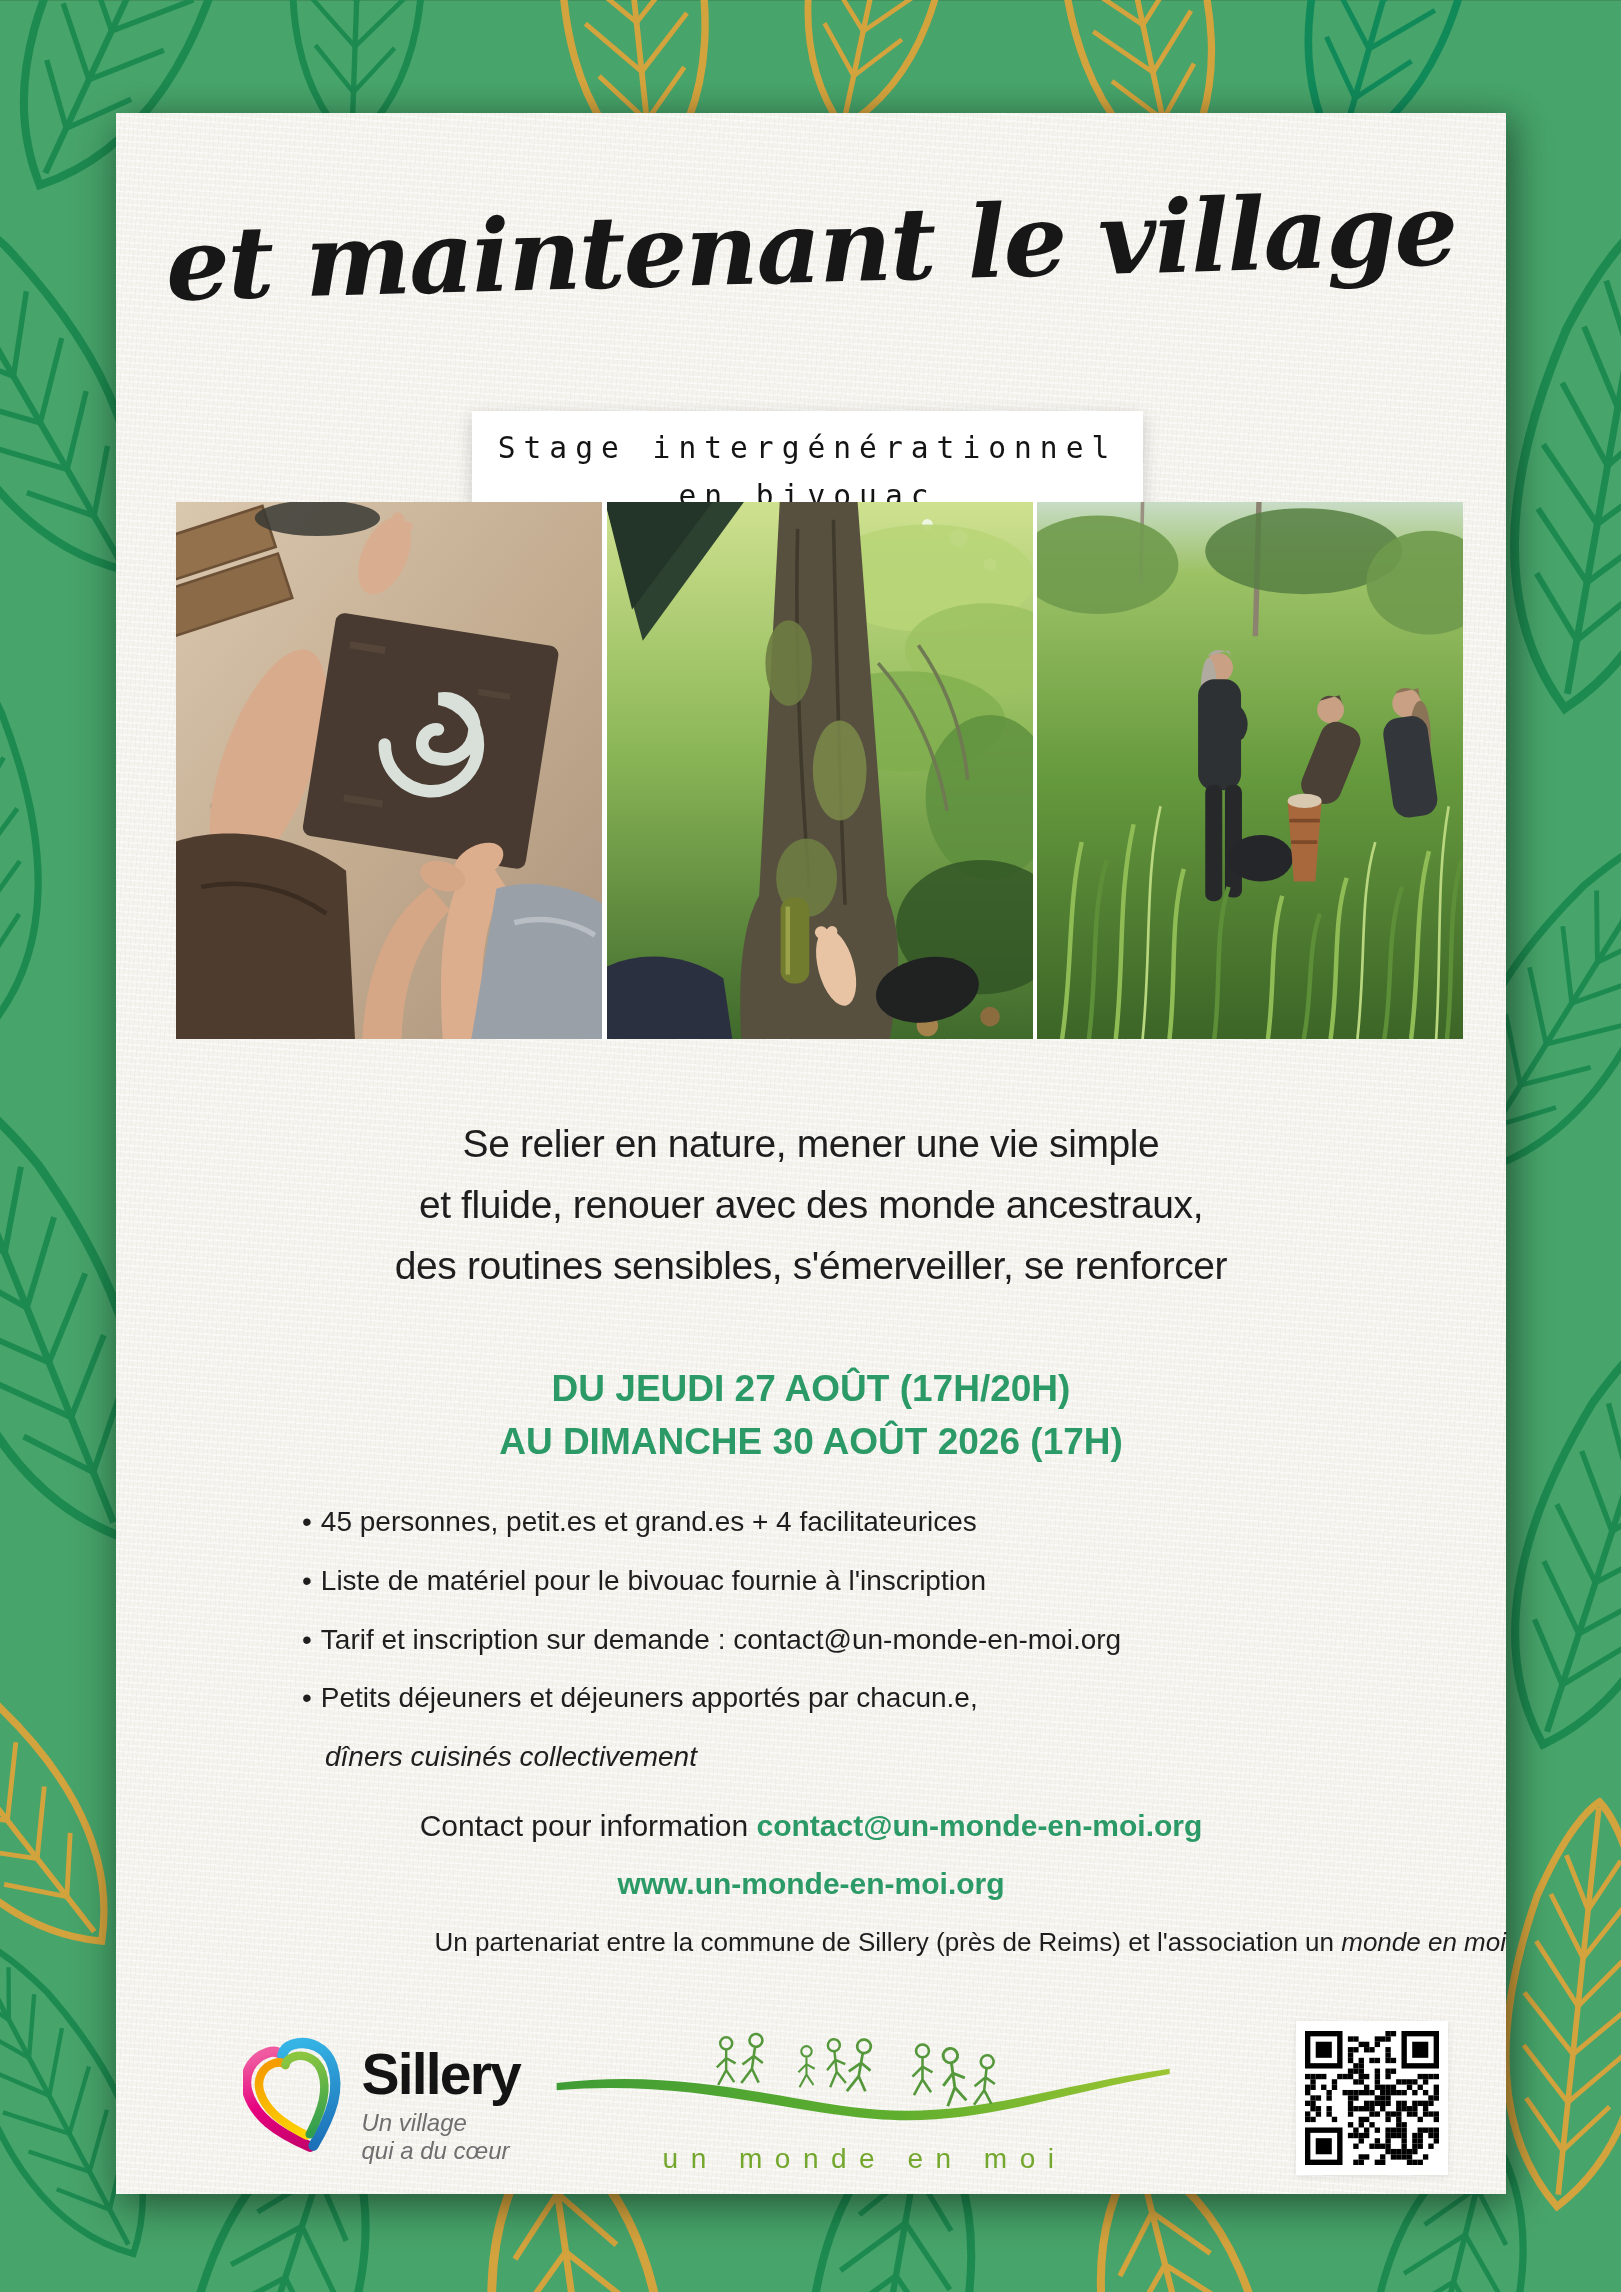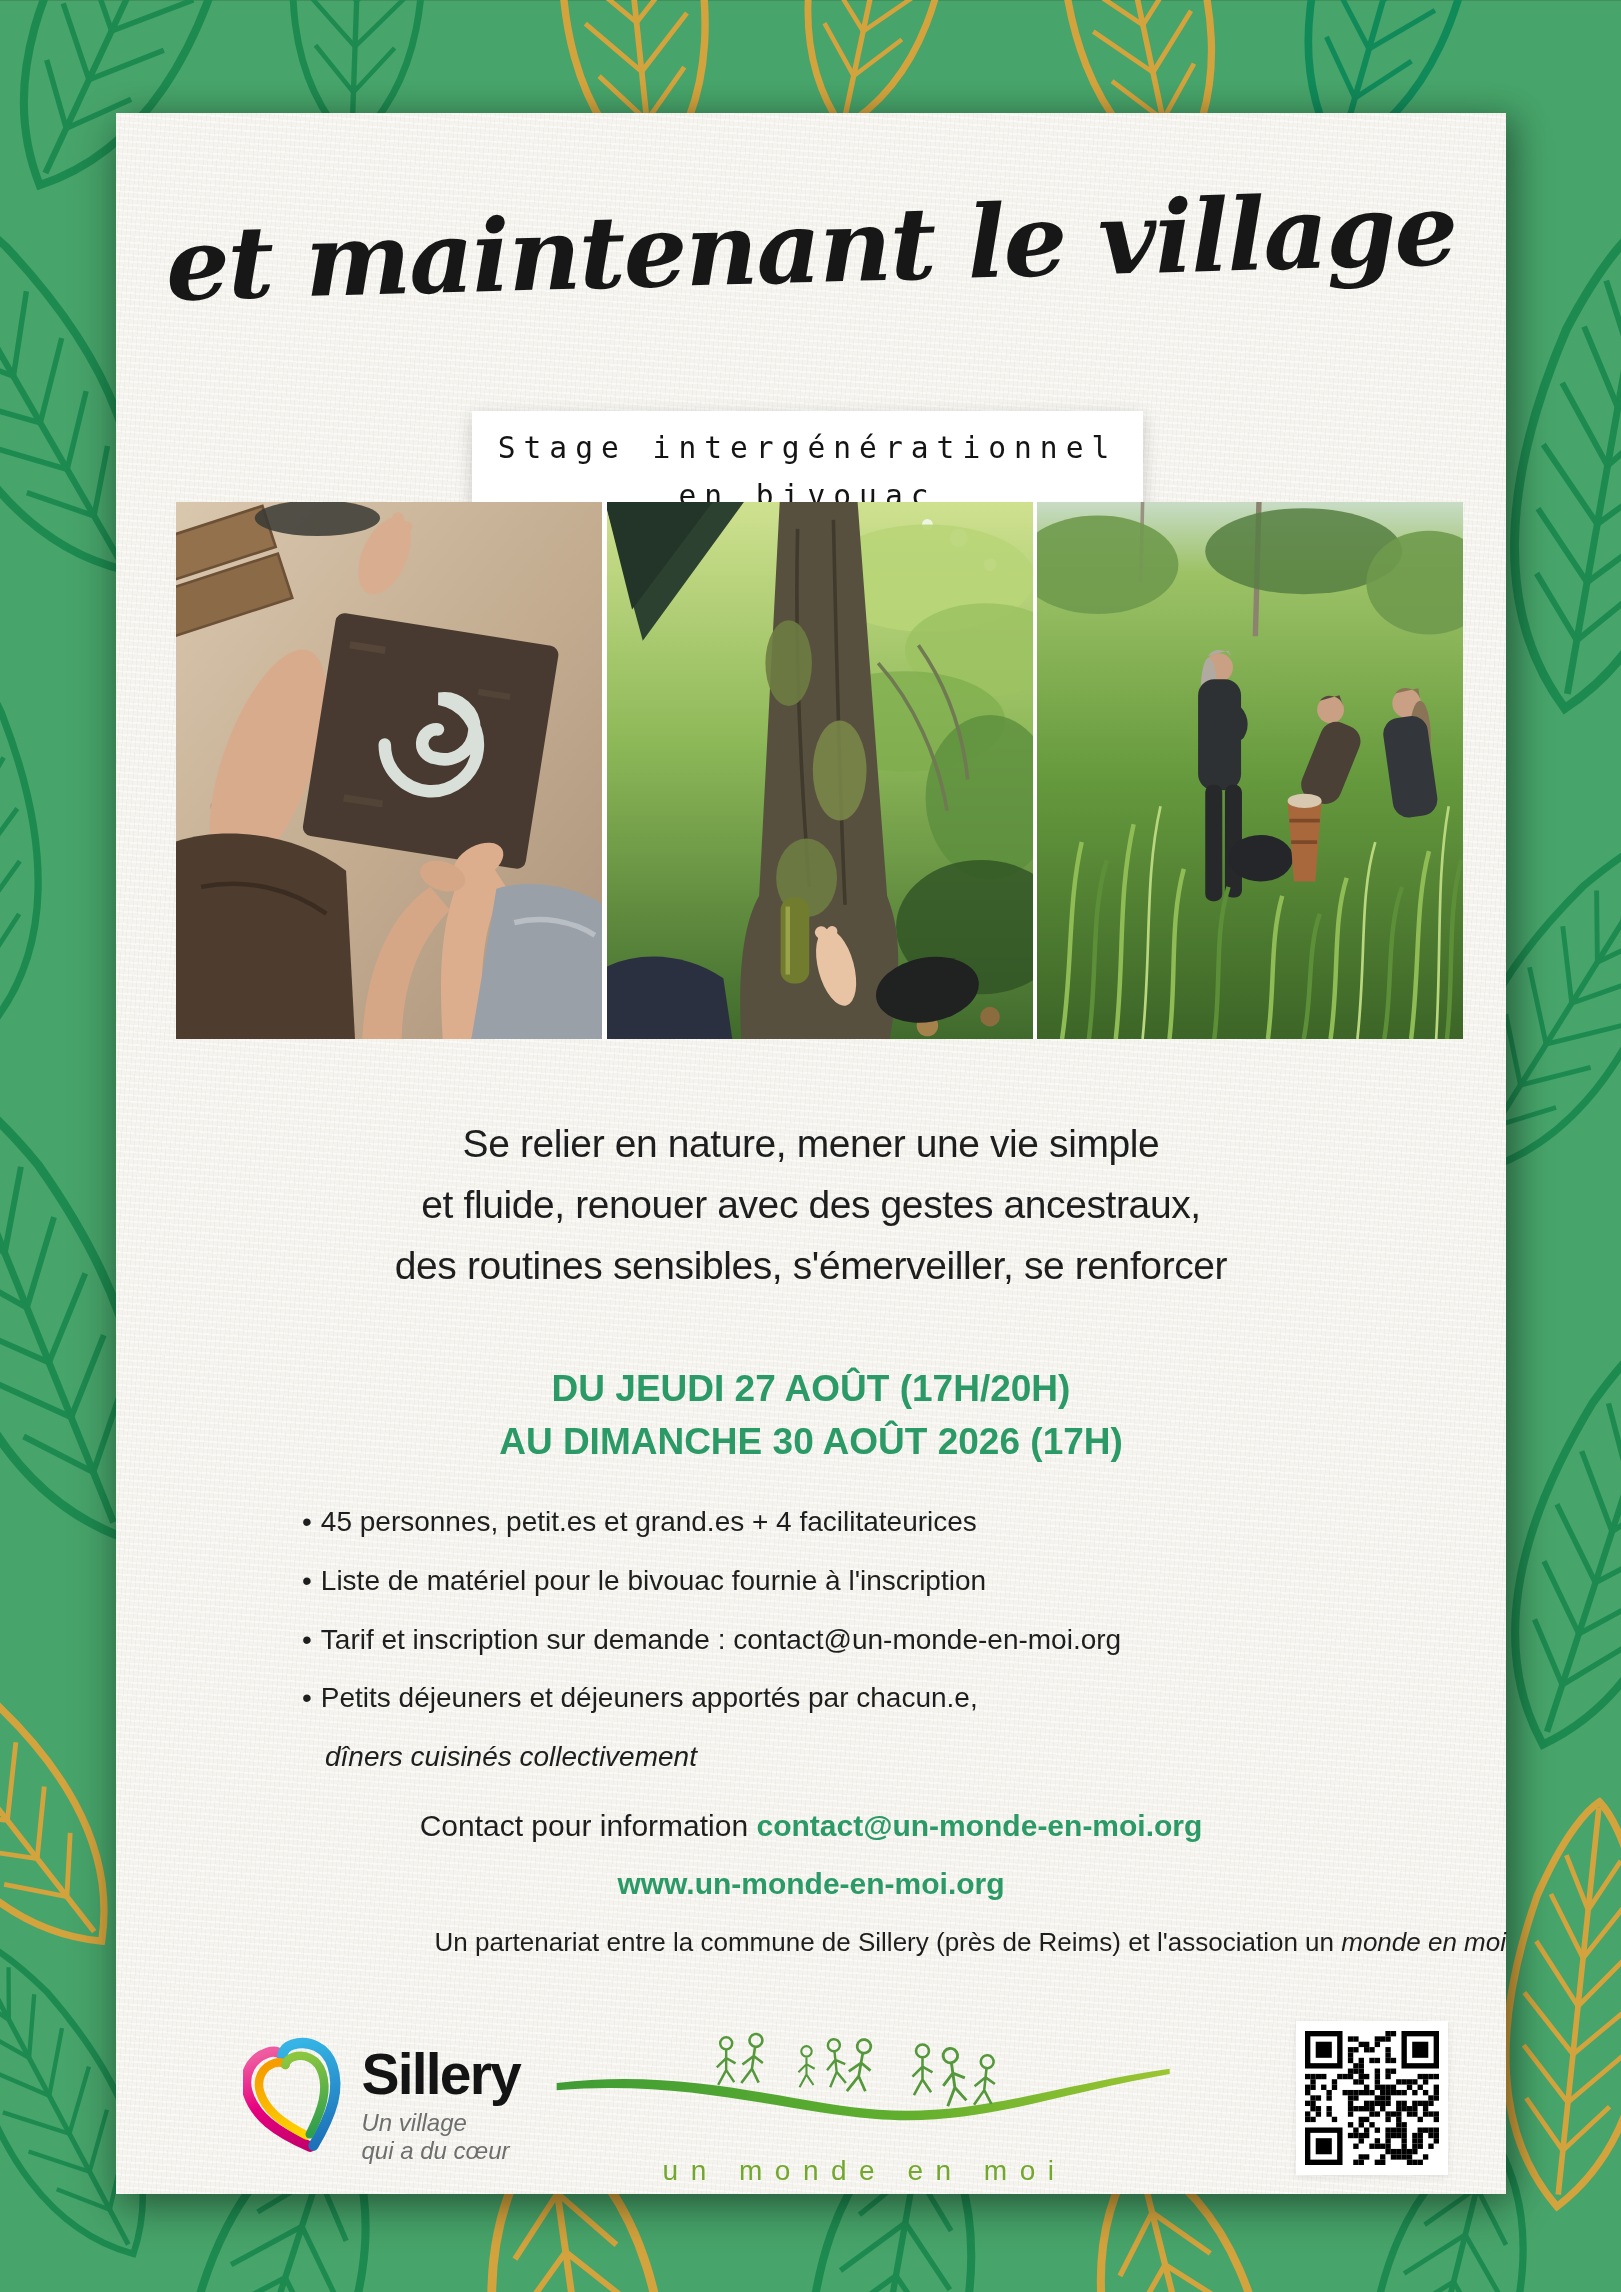--- a/index.html
+++ b/index.html
@@ -32,21 +32,21 @@
   .contact .email{color:#2b9a66;font-weight:bold;}
   .website{position:absolute;left:0;top:1754px;width:100%;margin:0;text-align:center;font-size:30px;font-weight:bold;color:#2b9a66;}
   .partnership{position:absolute;left:0;top:1814px;width:100%;margin:0;text-align:right;font-size:26px;color:#1e1e1e;}
   .partnership .it{font-style:italic;}
   .footer{position:absolute;left:0;top:1904px;width:100%;height:179px;}
   .sillery{position:absolute;left:127px;top:16px;display:flex;align-items:flex-start;justify-content:space-between;}
   .sillery-texts{margin-left:12.5px;margin-top:16px;}
   .sillery-name{font-size:57px;font-weight:bold;color:#141414;letter-spacing:-1.8px;line-height:0.9;}
   .sillery-tag{font-size:24px;color:#6e6e6e;line-height:1.15;margin-top:9px;font-style:italic;}
   .umem{position:absolute;left:399px;top:0;width:699px;text-align:center;}
-  .umem-text{font-size:28px;color:#74a72e;letter-spacing:12.5px;margin-top:19px;white-space:nowrap;}
+  .umem-text{font-size:28px;color:#74a72e;letter-spacing:12.5px;margin-top:7px;white-space:nowrap;}
   .qr-box{position:absolute;left:1180px;top:3.6px;width:152px;height:154px;background:#ffffff;display:flex;align-items:center;justify-content:center;box-shadow:0 1.8px 7.2px rgba(0,0,0,0.08);}
   .qr-box svg{width:134px;height:134px;}
 </style>
 </head>
 <body>
 
 <div class="poster">
 
   <svg class="border-art" viewBox="0 0 1810 2560" xmlns="http://www.w3.org/2000/svg">
     <rect width="1810" height="2560" fill="#47a46a"></rect>
@@ -248,21 +248,21 @@
             <path d="M120,600 C130,500 122,420 140,340"></path>
               <path d="M360,600 C370,510 362,440 380,380"></path>
             <path d="M448,600 C454,500 448,420 462,340"></path>
           </g>
         </svg>
       </div>
     </div>
 
     <p class="desc">
       <span>Se relier en nature, mener une vie simple</span><br>
-      <span>et fluide, renouer avec des gestes ancestraux,</span><br>
+      <span>et fluide, renouer avec des monde ancestraux,</span><br>
       <span>des routines sensibles, s'émerveiller, se renforcer</span>
     </p>
 
     <p class="dates">
       <span>DU JEUDI 27 AOÛT (17H/20H)</span><br>
       <span>AU DIMANCHE 30 AOÛT 2026 (17H)</span>
     </p>
 
     <ul class="bullets">
       <li><span class="bdot">•</span><span>45 personnes, petit.es et grand.es + 4 facilitateurices</span></li>

